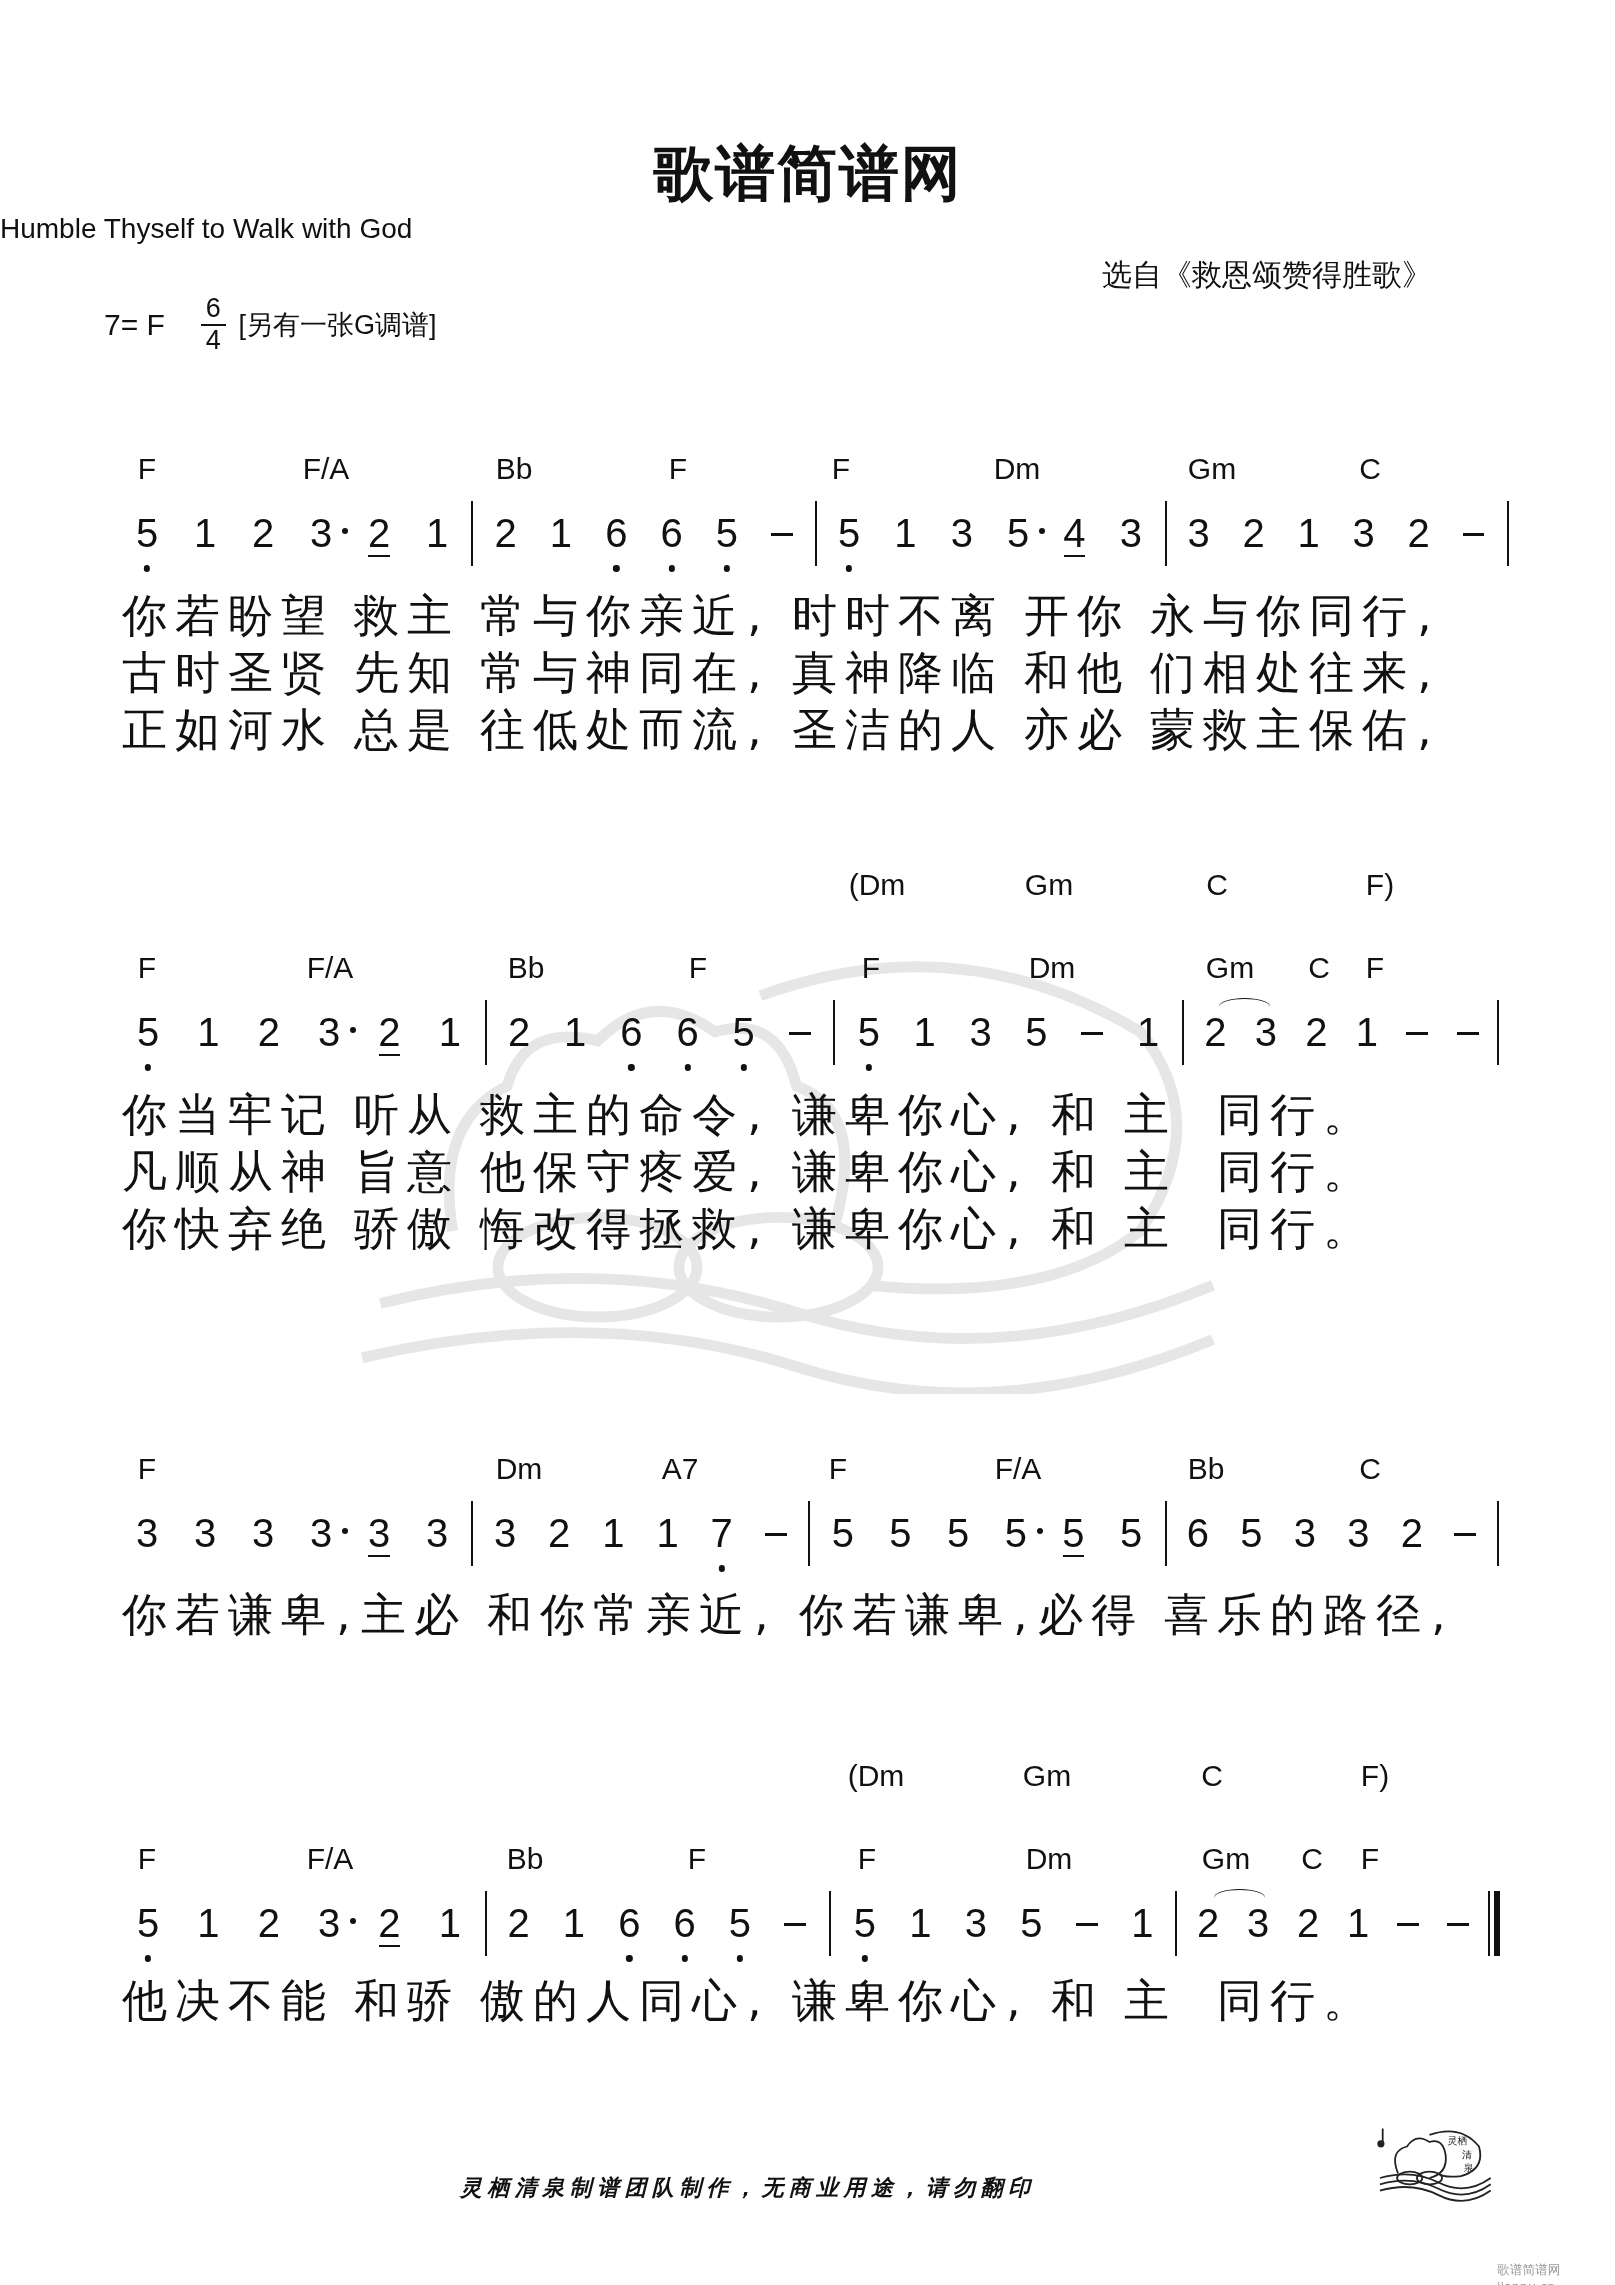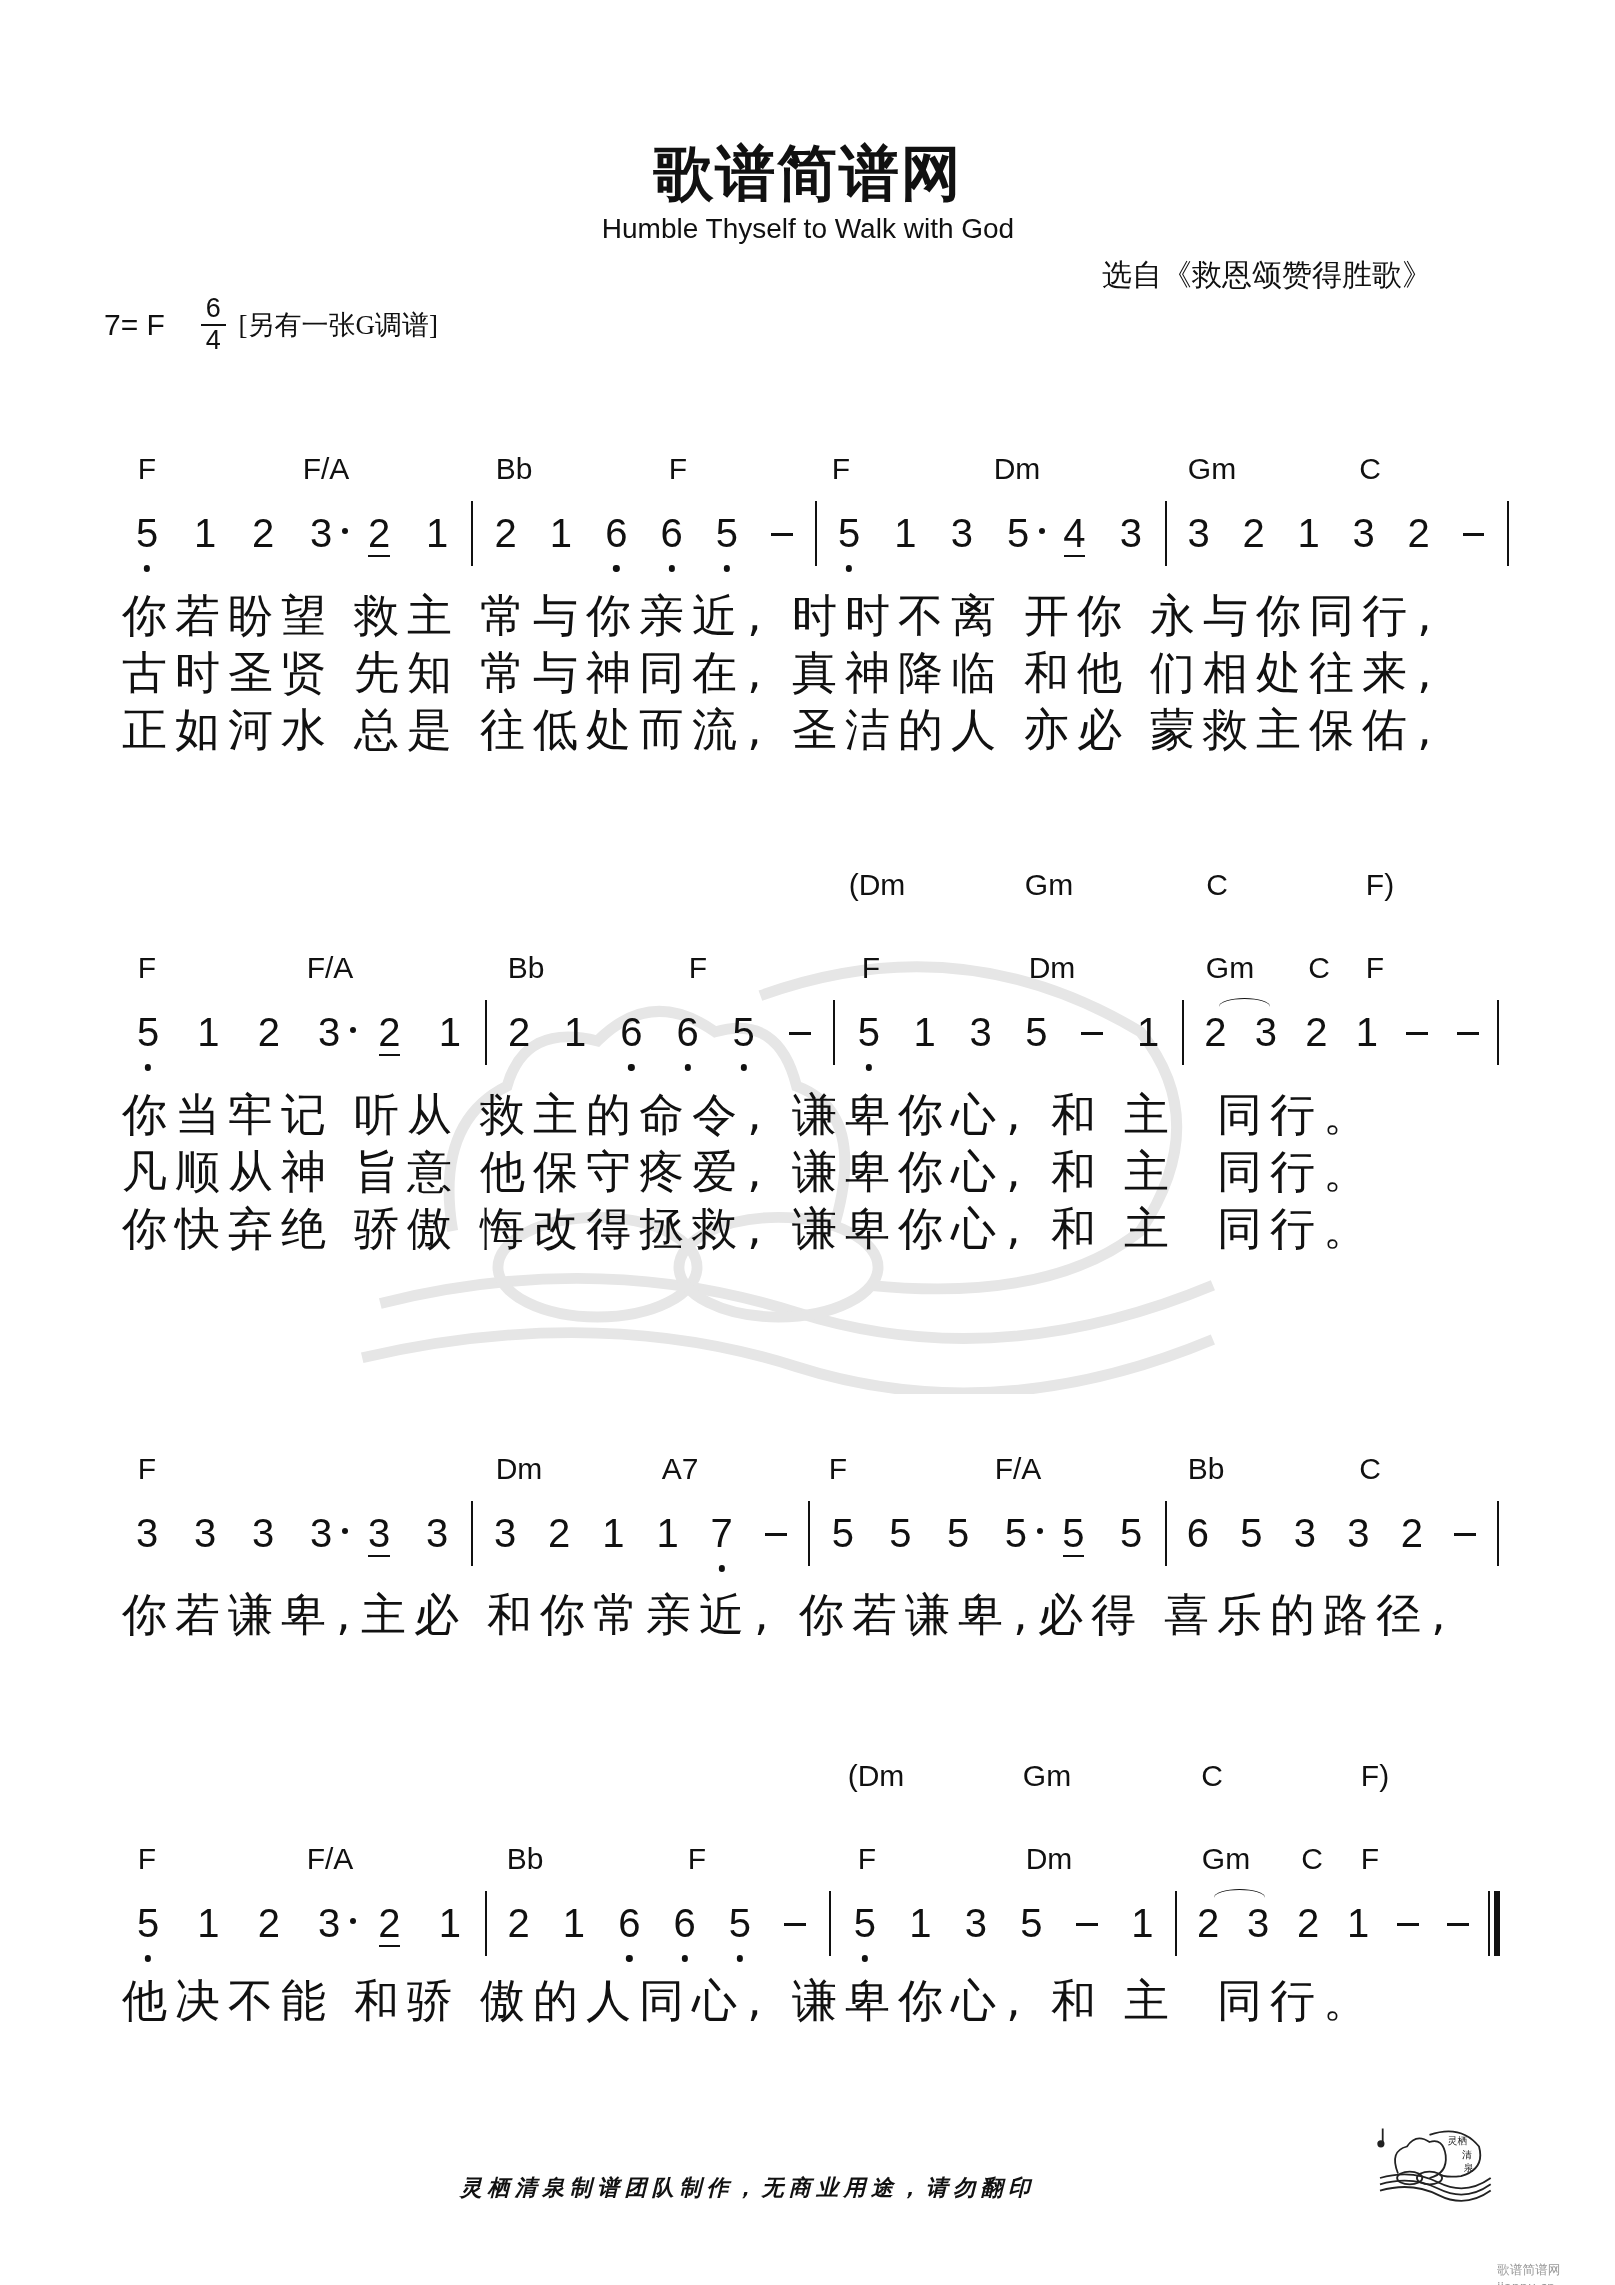--- a/index.html
+++ b/index.html
@@ -1,25 +1,25 @@
 <!DOCTYPE html>
 <html style="font-size:14.5px"><head>
 <meta charset="utf-8">
 <style>
   html,body{margin:0;padding:0;background:#fff;}
   body{width:1616px;height:2285px;position:relative;overflow:hidden;font-family:"DejaVu Sans","Liberation Sans",sans-serif;color:#111;}
   .abs{position:absolute;}
   #title{left:0;width:1616px;top:134px;text-align:center;font-size:60px;font-weight:bold;letter-spacing:1.8px;}
-  #subtitle{left:0;width:1616px;top:213px;text-align:center;font-family:"Liberation Sans",sans-serif;font-size:28px;}
+  #subtitle{left:0;width:1616px;top:213px;font-family:"Liberation Sans",sans-serif;font-size:28px;}
   #source{left:1102px;top:255px;font-size:30px;font-family:"DejaVu Serif",serif;}
   #key{left:104px;top:295px;font-size:30px;display:flex;align-items:center;gap:0;}
   #key .k1{font-family:"Liberation Sans",sans-serif;}
   #key .frac{display:inline-flex;flex-direction:column;align-items:center;margin:0 12.7px 0 36px;font-family:"Liberation Sans",sans-serif;font-size:27px;line-height:27px;}
   #key .frac .bar{width:25px;height:1.8px;background:#111;margin:1.8px 0;}
-  #key .alt{font-family:Liberation Serif, serif;font-size:27px;}
+  #key .alt{font-family:Liberation Sans, sans-serif;font-size:27px;}
   .watermark{left:326px;top:887px;width:905px;height:507px;}
   .system{position:absolute;left:0;width:1616px;}
   .chord{position:absolute;font-family:"Liberation Sans",sans-serif;font-size:30px;transform:translateX(-50%);}
   .barline{position:absolute;width:1.8px;background:#111;}
   .measure{position:absolute;display:flex;justify-content:space-around;align-items:flex-start;}
   .note{position:relative;font-family:"Liberation Sans",sans-serif;font-size:40px;width:36px;text-align:center;line-height:51px;}
   .note .dotlow{position:absolute;left:50%;bottom:-12.7px;width:6.3px;height:6.3px;border-radius:50%;background:#111;transform:translateX(-50%);}
   .note .ul{position:absolute;left:7.2px;right:7.2px;bottom:1.8px;height:1.8px;background:#111;}
   .note .aug{position:absolute;right:-9px;top:20px;width:6.3px;height:6.3px;border-radius:50%;background:#111;}
   .note.dash::before{content:"";position:absolute;left:7.2px;right:7.2px;top:25px;height:2.7px;background:#111;}

